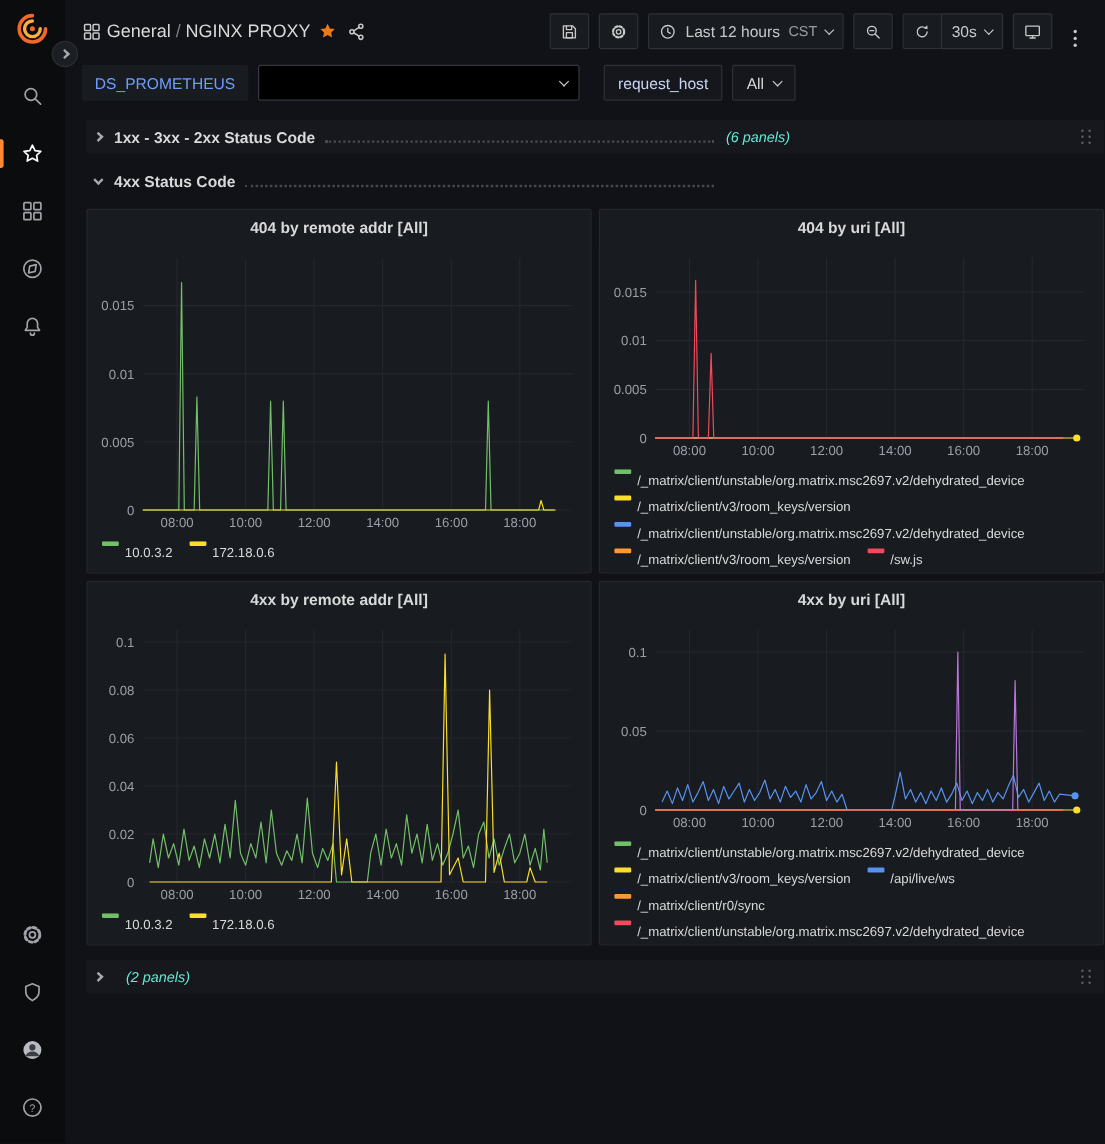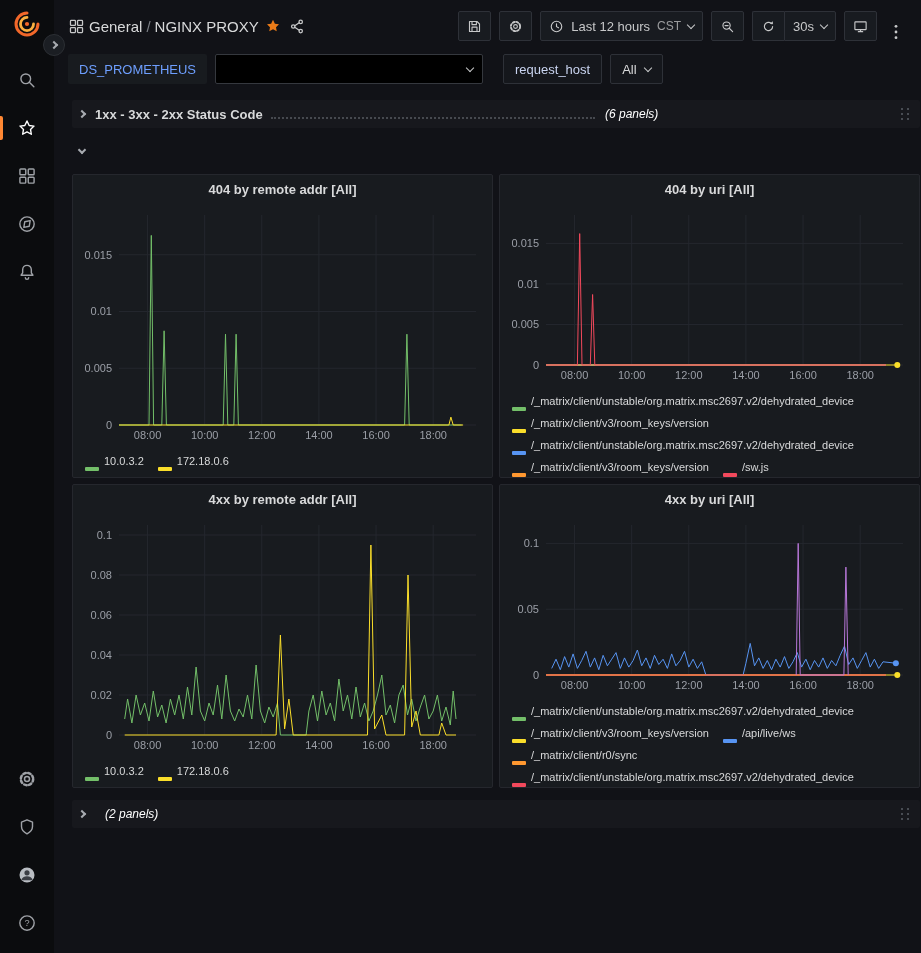--- a/index.html
+++ b/index.html
@@ -46,35 +46,35 @@
   .chip.host-label{color:#c9d4f0;margin-left:12px}
 
   
   .dash{flex:1;overflow:hidden;padding:6px 1px 0 18px}
   .row{display:flex;align-items:center;height:28px;margin-bottom:9px;padding:0 10px 0 7px;border-radius:2px;cursor:pointer}
   .row.collapsed{background:#17181d}
   .row .cr,.row .cd{margin-right:10px;flex:none}
   .row-left{display:flex;align-items:center;flex:0 0 500px;min-width:0}
   .row-title{font-size:13px;font-weight:700;color:#d8d9da;white-space:nowrap;margin-right:8px}
   .leader{flex:1;border-bottom:2px dotted #46494f;transform:translateY(4px)}
-  .row-count{font-size:12px;font-style:italic;color:#ffffff;margin-left:10px;white-space:nowrap}
+  .row-count{font-size:12px;font-style:italic;color:#5eead4;margin-left:10px;white-space:nowrap}
   .drag{margin-left:auto;width:9px;height:13px;position:relative;flex:none;cursor:grab}
   .drag::before{content:"";position:absolute;left:0;top:0;width:2px;height:2px;border-radius:50%;background:#5a5e66;
     box-shadow:6px 0 0 #5a5e66,0 5px 0 #5a5e66,6px 5px 0 #5a5e66,0 10px 0 #5a5e66,6px 10px 0 #5a5e66}
 
   .grid{display:grid;grid-template-columns:1fr 1fr;gap:6px;margin-bottom:12px}
   .panel{background:#181b1f;border:1px solid #25272d;border-radius:2px;height:304px;display:flex;flex-direction:column;overflow:hidden}
   .ptitle{height:30px;line-height:30px;flex:none;text-align:center;font-size:13px;font-weight:700;color:#d8d9da;cursor:pointer;white-space:nowrap;overflow:hidden}
   .chart{flex:1;position:relative;min-height:0}
   .chart svg{position:absolute;inset:0}
   .chart svg text{fill:#9b9fa7;font-size:11px;font-family:"Liberation Sans",sans-serif}
   .legend{flex:none;display:flex;flex-wrap:wrap;align-content:flex-start;column-gap:14px;row-gap:2px;padding:0 12px 4px;font-size:11px;color:#d8d9da;overflow:hidden}
   .legend.short{height:26px}
   .legend.tall{height:86px}
-  .li{display:inline-flex;align-items:flex-end;gap:5px;line-height:20px;white-space:nowrap;cursor:pointer}
+  .li{display:inline-flex;align-items:flex-start;gap:5px;line-height:20px;white-space:nowrap;cursor:pointer}
   .li i{width:14px;height:4px;border-radius:1px;display:inline-block;flex:none}
 </style>
 </head>
 <body>
 
 <div class="app">
 
   <aside class="sidebar">
     <button class="sb-logo">
       <svg viewBox="0 0 24 24">
@@ -259,20 +259,24 @@
         <span class="row-left">
           <span class="row-title">1xx - 3xx - 2xx Status Code</span>
           <span class="leader"></span>
         </span>
         <span class="row-count">(6 panels)</span>
         <span class="drag"></span>
       </div>
 
       <div class="row">
         <span class="cd"></span>
+        <span class="row-left">
+          <span class="row-title">4xx Status Code</span>
+          <span class="leader"></span>
+        </span>
       </div>
 
       <div class="grid">
         <div class="panel">
           <div class="ptitle">404 by remote addr [All]</div>
           <div class="chart">
               <svg width="413" height="238">
                 <line x1="74.56" y1="10" x2="74.56" y2="220" stroke="#24272e"></line>
                 <text x="74.56" y="234" text-anchor="middle">08:00</text>
                 <line x1="131.68" y1="10" x2="131.68" y2="220" stroke="#24272e"></line>

